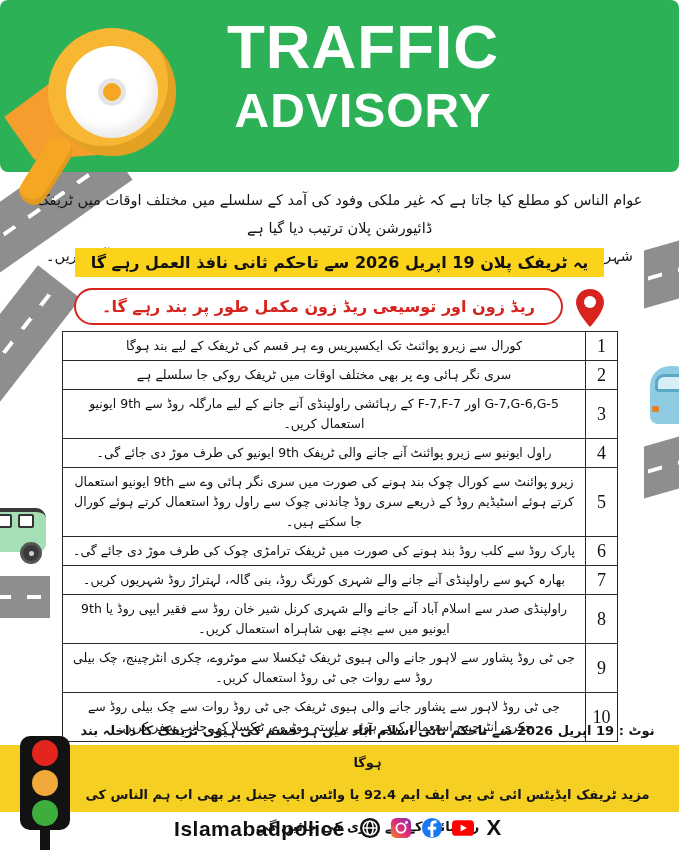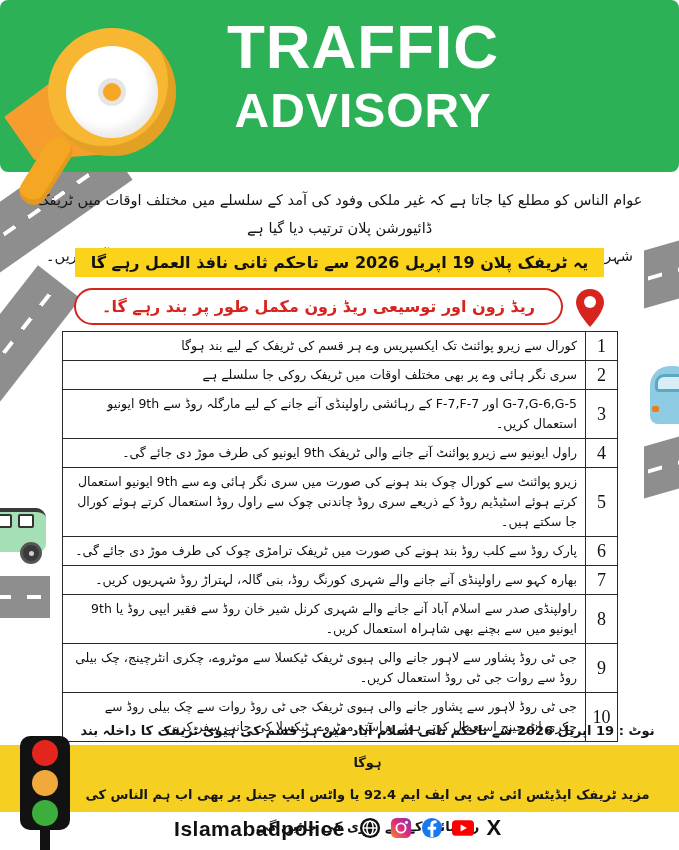--- a/index.html
+++ b/index.html
@@ -107,21 +107,21 @@
     border-collapse:collapse; direction:rtl;
   }
   .advisory-table td {
     border:1.8px solid #2a2a2a; vertical-align:middle;
   }
   .advisory-table td.num {
     width:32px; text-align:center; font-family:"Liberation Serif", serif;
     font-size:18px; color:#111; direction:ltr;
   }
   .advisory-table td.txt {
-    direction:rtl; color:#111;
+    text-align:center; direction:rtl; color:#111;
     font-size:12.5px; line-height:1.6; padding:4px 8px;
   }
 
   
   .footer-band {
     position:absolute; left:0; top:745px; width:679px; height:67px;
     background:#F5D023; z-index:2; display:flex; flex-direction:column;
     justify-content:center; text-align:center;
   }
   .footer-band .note {

